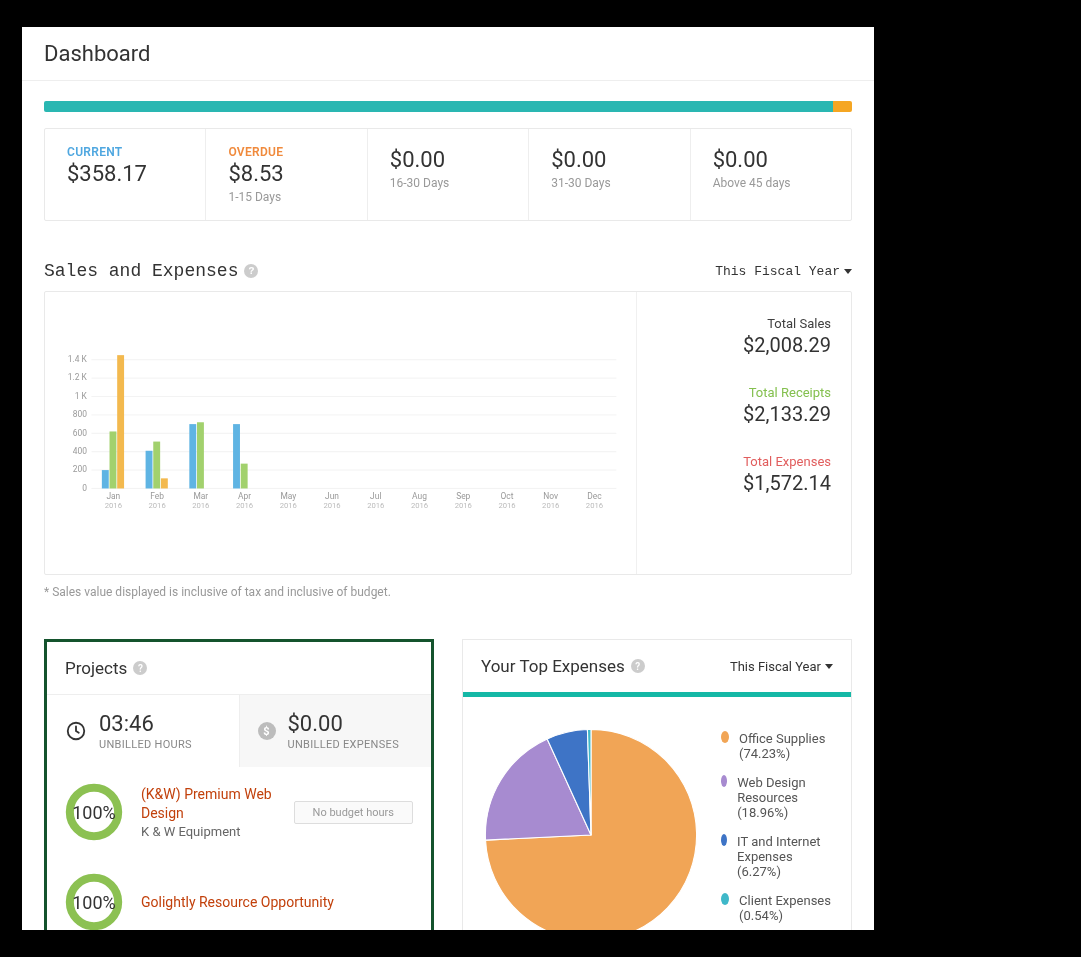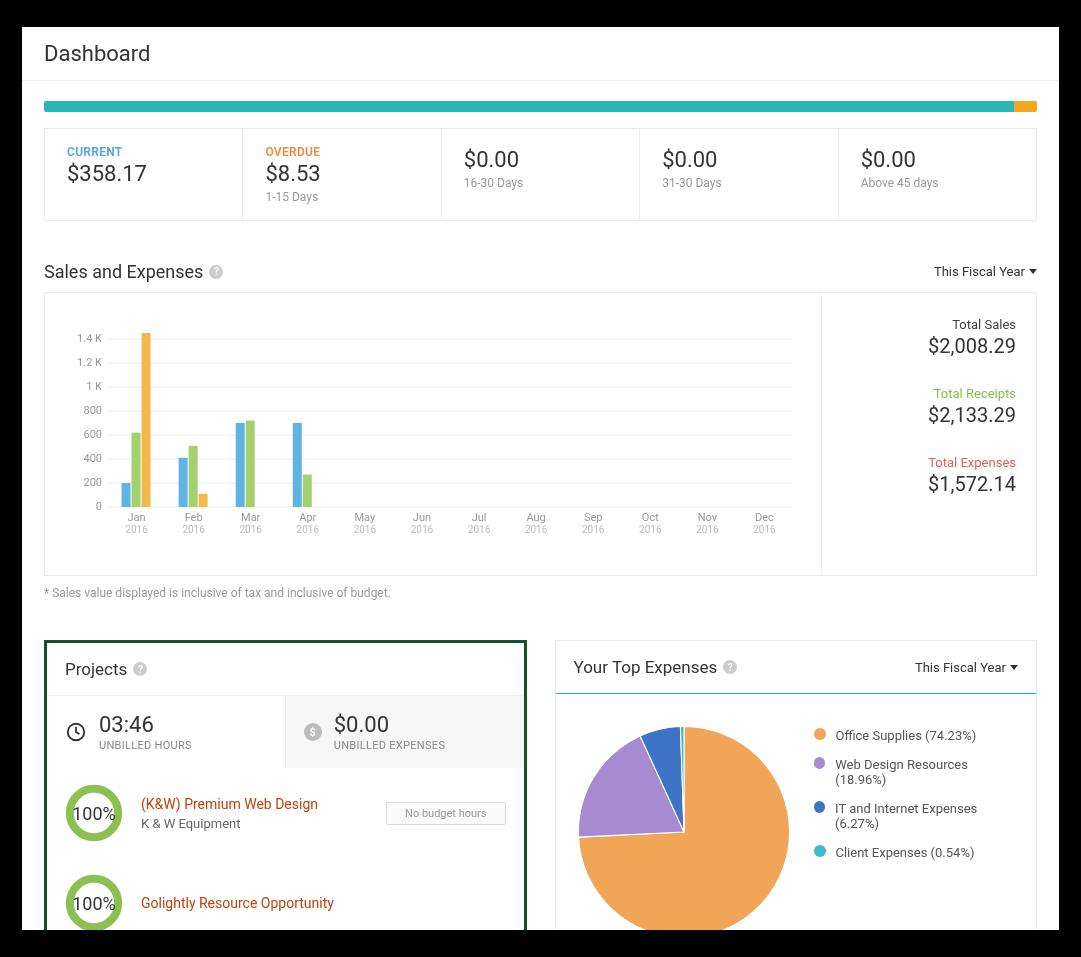--- a/index.html
+++ b/index.html
@@ -7,21 +7,21 @@
     font-family: -apple-system, BlinkMacSystemFont, "Segoe UI", Roboto, Helvetica, Arial, sans-serif;
     background: #000;
     width: 1081px;
     height: 957px;
     overflow: hidden;
     color: #333;
   }
   .app {
     background: #fff;
     margin: 27px 22px 0 22px;
-    width: 1037px;
+    width: 852px;
     height: 903px;
     overflow: hidden;
   }
   .header {
     padding: 14px 22px 14px 22px;
     border-bottom: 1px solid #eee;
   }
   .header h1 {
     font-size: 22px;
     font-weight: 400;
@@ -52,20 +52,21 @@
   .aging-label.current { color: #4fa7e0; }
   .aging-label.overdue { color: #f08a3c; }
   .aging-amount { font-size: 22px; color: #333; margin-top: 2px; }
   .aging-sub { font-size: 12px; color: #999; margin-top: 4px; }
 
   .section-title-row {
     display: flex;
     justify-content: space-between;
     align-items: center;
     margin-top: 40px;
+    font-family: Liberation Mono, monospace;
   }
   .section-title {
     font-size: 18px; font-weight: 400; color: #333;
     display: flex; align-items: center; gap: 6px;
   }
   .help-icon {
     display: inline-flex; width: 14px; height: 14px;
     border-radius: 50%; background: #ccc; color: #fff;
     font-size: 10px; align-items: center; justify-content: center;
     font-weight: 600;
@@ -109,21 +110,21 @@
   .proj-item { display:flex; align-items:center; gap:18px; padding: 16px 18px; }
   .pct-ring { position:relative; width:58px; height:58px; }
   .pct-ring svg { width:58px; height:58px; }
   .pct-center { position:absolute; inset:0; display:flex; align-items:center; justify-content:center; font-size:18px; color:#333;}
   .proj-name { color:#c2410c; font-size:14px; line-height:1.35; }
   .proj-sub2 { color:#666; font-size:13px; margin-top:2px; }
   .pill { border:1px solid #ddd; background:#fafafa; color:#999; font-size:11px; padding:4px 18px; border-radius:2px; white-space:nowrap;}
 
   
   .te-panel { border:1px solid #e9e9e9; }
-  .te-header { padding: 16px 18px; border-bottom:1px solid #14b8a6; display:flex; justify-content:space-between; align-items:center;}
+  .te-header { padding: 16px 18px; border-bottom:5px solid #14b8a6; display:flex; justify-content:space-between; align-items:center;}
   .te-header h3 { font-size:17px; font-weight:400; display:flex; align-items:center; gap:6px;}
   .te-body { display:flex; padding: 28px 18px 0 18px; gap: 20px;}
   .pie { width:220px; height:220px; }
   .legend { flex:1; padding-top: 6px;}
   .legend-item { display:flex; gap:10px; font-size:13px; color:#555; margin-bottom:14px;}
   .swatch { width:12px; height:12px; border-radius:50%; }
 </style>
 </head>
 <body>
 

